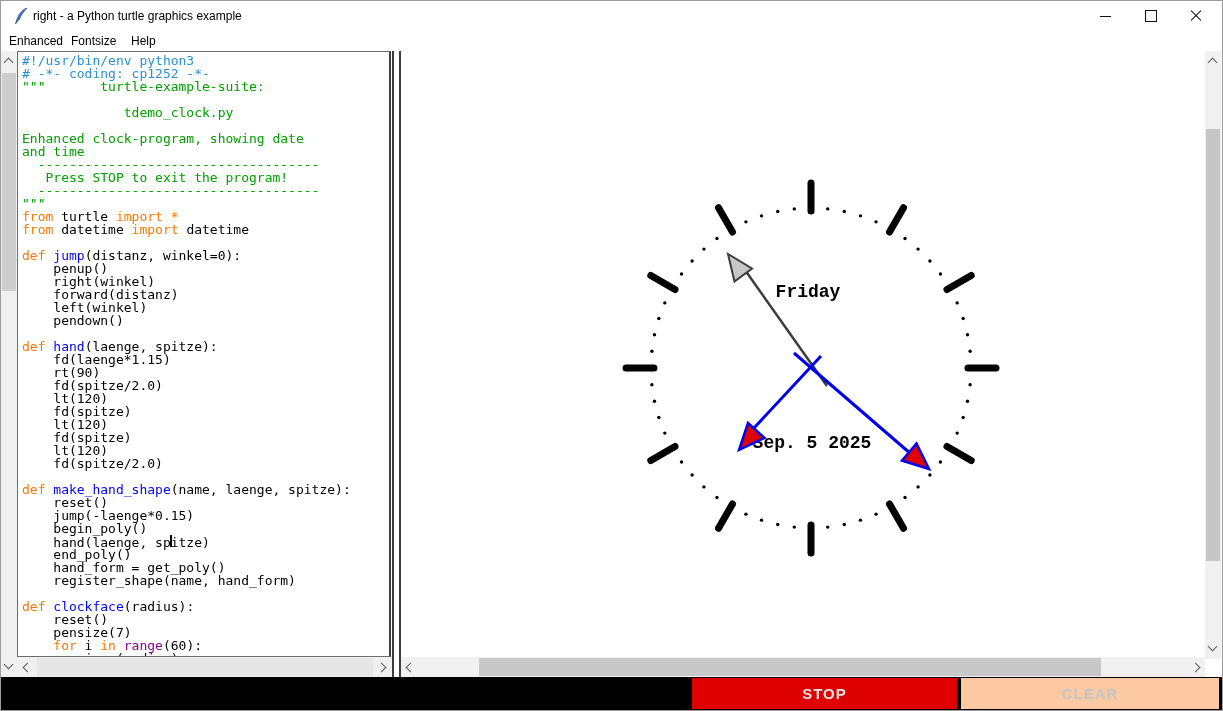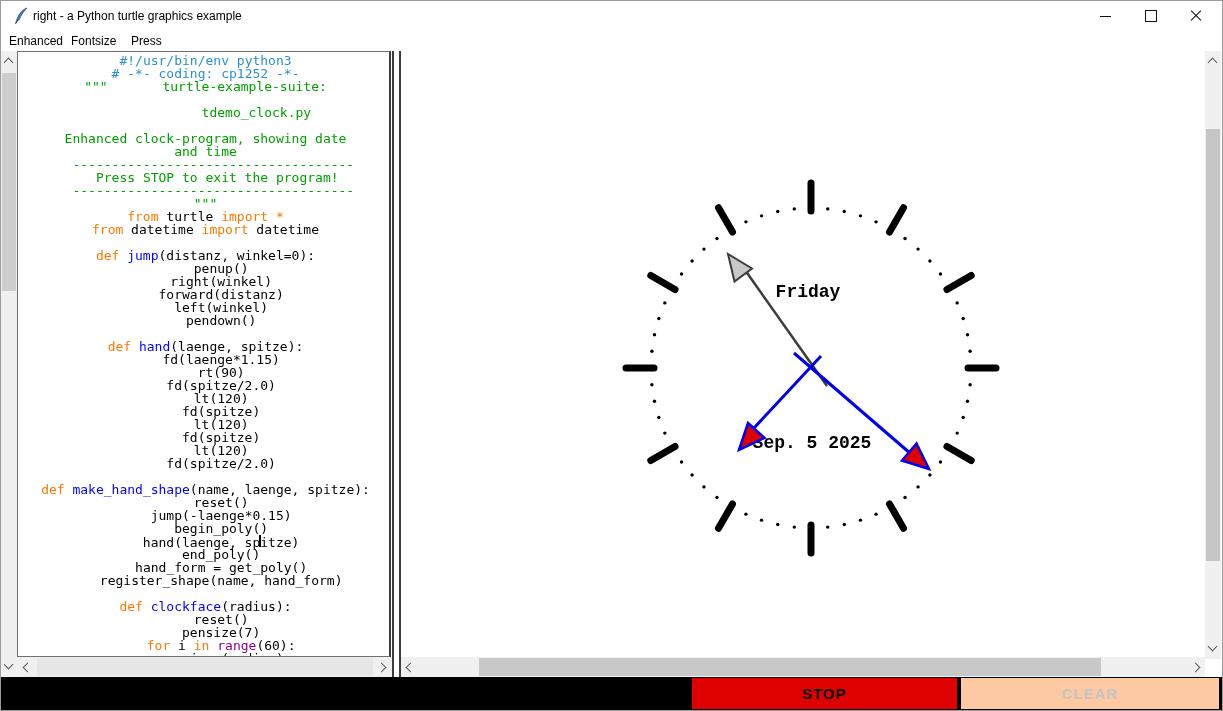--- a/index.html
+++ b/index.html
@@ -15,21 +15,21 @@
   .glyph-min{position:absolute;left:17px;top:15px;width:11px;height:0;border-top:1.4px solid #111;}
   .glyph-max{position:absolute;left:17px;top:9px;width:10px;height:10px;border:1.4px solid #111;}
   .glyph-x1,.glyph-x2{position:absolute;left:16px;top:14px;width:14px;height:0;border-top:1.4px solid #111;}
   .glyph-x1{transform:rotate(45deg);} .glyph-x2{transform:rotate(-45deg);}
   
   .menubar{position:absolute;left:0;top:30px;width:100%;height:20px;background:#ffffff;font-size:12px;color:#000;}
   .menubar span{position:absolute;top:3px;cursor:default;}
   .m0{left:8px}.m1{left:70px}.m2{left:130px}
   
   .code{position:absolute;left:16px;top:50px;width:374px;height:606px;background:#fff;
-        border:1px solid #6e6e6e;border-right:2px solid #3c3c3c;box-sizing:border-box;overflow:hidden;text-align:center;}
+        border:1px solid #6e6e6e;border-right:2px solid #3c3c3c;box-sizing:border-box;overflow:hidden;}
   .code-inner{padding:2px 0 0 4px;font-family:"DejaVu Sans Mono","Liberation Mono",monospace;
               font-size:13px;line-height:13px;white-space:pre;}
   .code-line{height:13px;}
   .caret{display:inline-block;width:2px;height:12px;background:#000;vertical-align:text-top;margin:0 -1px;}
   
   .sash{position:absolute;left:391px;top:50px;width:9px;height:627px;background:#fff;
         border-left:2px solid #3c3c3c;border-right:2px solid #3c3c3c;box-sizing:border-box;}
   
   .canvas{position:absolute;left:400px;top:50px;width:804px;height:608px;background:#fff;}
   
@@ -69,21 +69,21 @@
       </div>
     <div class="winbtn close">
         <span class="glyph-x1"></span>
         <span class="glyph-x2"></span>
       </div>
   </div>
 
   <div class="menubar">
     <span class="m0">Enhanced</span>
     <span class="m1">Fontsize</span>
-    <span class="m2">Press</span>
+    <span class="m2">Help</span>
   </div>
 
   <div class="sb sb-left-v">
     <span class="chv up" style="left:4px;top:8px;"></span>
     <div class="thumb" style="left:1px;top:22px;width:14px;height:218px;background:#cdcdcd;"></div>
     <span class="chv down" style="left:4px;top:610px;"></span>
   </div>
 
   <div class="code">
     <div class="code-inner" id="code-lines"><div class="code-line"><span style="color: rgb(42, 145, 209);">#!/usr/bin/env python3</span></div><div class="code-line"><span style="color: rgb(42, 145, 209);"># -*- coding: cp1252 -*-</span></div><div class="code-line"><span style="color: rgb(0, 160, 0);">"""       turtle-example-suite:</span></div><div class="code-line"></div><div class="code-line"><span style="color: rgb(0, 160, 0);">             tdemo_clock.py</span></div><div class="code-line"></div><div class="code-line"><span style="color: rgb(0, 160, 0);">Enhanced clock-program, showing date</span></div><div class="code-line"><span style="color: rgb(0, 160, 0);">and time</span></div><div class="code-line"><span style="color: rgb(0, 160, 0);">  ------------------------------------</span></div><div class="code-line"><span style="color: rgb(0, 160, 0);">   Press STOP to exit the program!</span></div><div class="code-line"><span style="color: rgb(0, 160, 0);">  ------------------------------------</span></div><div class="code-line"><span style="color: rgb(0, 160, 0);">"""</span></div><div class="code-line"><span style="color: rgb(255, 119, 0);">from</span><span style="color: rgb(0, 0, 0);"> turtle </span><span style="color: rgb(255, 119, 0);">import</span><span style="color: rgb(255, 119, 0);"> *</span></div><div class="code-line"><span style="color: rgb(255, 119, 0);">from</span><span style="color: rgb(0, 0, 0);"> datetime </span><span style="color: rgb(255, 119, 0);">import</span><span style="color: rgb(0, 0, 0);"> datetime</span></div><div class="code-line"></div><div class="code-line"><span style="color: rgb(255, 119, 0);">def</span><span style="color: rgb(0, 0, 0);"> </span><span style="color: rgb(0, 0, 255);">jump</span><span style="color: rgb(0, 0, 0);">(distanz, winkel=0):</span></div><div class="code-line"><span style="color: rgb(0, 0, 0);">    penup()</span></div><div class="code-line"><span style="color: rgb(0, 0, 0);">    right(winkel)</span></div><div class="code-line"><span style="color: rgb(0, 0, 0);">    forward(distanz)</span></div><div class="code-line"><span style="color: rgb(0, 0, 0);">    left(winkel)</span></div><div class="code-line"><span style="color: rgb(0, 0, 0);">    pendown()</span></div><div class="code-line"></div><div class="code-line"><span style="color: rgb(255, 119, 0);">def</span><span style="color: rgb(0, 0, 0);"> </span><span style="color: rgb(0, 0, 255);">hand</span><span style="color: rgb(0, 0, 0);">(laenge, spitze):</span></div><div class="code-line"><span style="color: rgb(0, 0, 0);">    fd(laenge*1.15)</span></div><div class="code-line"><span style="color: rgb(0, 0, 0);">    rt(90)</span></div><div class="code-line"><span style="color: rgb(0, 0, 0);">    fd(spitze/2.0)</span></div><div class="code-line"><span style="color: rgb(0, 0, 0);">    lt(120)</span></div><div class="code-line"><span style="color: rgb(0, 0, 0);">    fd(spitze)</span></div><div class="code-line"><span style="color: rgb(0, 0, 0);">    lt(120)</span></div><div class="code-line"><span style="color: rgb(0, 0, 0);">    fd(spitze)</span></div><div class="code-line"><span style="color: rgb(0, 0, 0);">    lt(120)</span></div><div class="code-line"><span style="color: rgb(0, 0, 0);">    fd(spitze/2.0)</span></div><div class="code-line"></div><div class="code-line"><span style="color: rgb(255, 119, 0);">def</span><span style="color: rgb(0, 0, 0);"> </span><span style="color: rgb(0, 0, 255);">make_hand_shape</span><span style="color: rgb(0, 0, 0);">(name, laenge, spitze):</span></div><div class="code-line"><span style="color: rgb(0, 0, 0);">    reset()</span></div><div class="code-line"><span style="color: rgb(0, 0, 0);">    jump(-laenge*0.15)</span></div><div class="code-line"><span style="color: rgb(0, 0, 0);">    begin_poly()</span></div><div class="code-line"><span style="color: rgb(0, 0, 0);">    hand(laenge, sp</span><span class="caret"></span><span style="color: rgb(0, 0, 0);">itze)</span></div><div class="code-line"><span style="color: rgb(0, 0, 0);">    end_poly()</span></div><div class="code-line"><span style="color: rgb(0, 0, 0);">    hand_form = get_poly()</span></div><div class="code-line"><span style="color: rgb(0, 0, 0);">    register_shape(name, hand_form)</span></div><div class="code-line"></div><div class="code-line"><span style="color: rgb(255, 119, 0);">def</span><span style="color: rgb(0, 0, 0);"> </span><span style="color: rgb(0, 0, 255);">clockface</span><span style="color: rgb(0, 0, 0);">(radius):</span></div><div class="code-line"><span style="color: rgb(0, 0, 0);">    reset()</span></div><div class="code-line"><span style="color: rgb(0, 0, 0);">    pensize(7)</span></div><div class="code-line"><span style="color: rgb(0, 0, 0);">    </span><span style="color: rgb(255, 119, 0);">for</span><span style="color: rgb(0, 0, 0);"> i </span><span style="color: rgb(255, 119, 0);">in</span><span style="color: rgb(0, 0, 0);"> </span><span style="color: rgb(144, 0, 144);">range</span><span style="color: rgb(0, 0, 0);">(60):</span></div><div class="code-line"><span style="color: rgb(0, 0, 0);">        jump(radius)</span></div></div>
@@ -176,17 +176,17 @@
     <span class="chv right" style="left:361px;top:7px;"></span>
   </div>
 
   <div class="sb sb-canv-h">
     <span class="chv left" style="left:6px;top:7px;"></span>
     <div class="thumb" style="left:78px;top:1px;width:622px;height:18px;"></div>
     <span class="chv right" style="left:791px;top:7px;"></span>
   </div>
 
   <div class="bottombar">
-    <div class="btn stop" style="background: rgb(223, 0, 0); color: #000000;">STOP</div>
+    <div class="btn stop" style="background: rgb(223, 0, 0); color: #e5e5e5;">STOP</div>
     <div class="btn clear" style="background: rgb(253, 201, 162); color: rgb(196, 196, 196);">CLEAR</div>
   </div>
 
 </div>
 
 </body></html>

